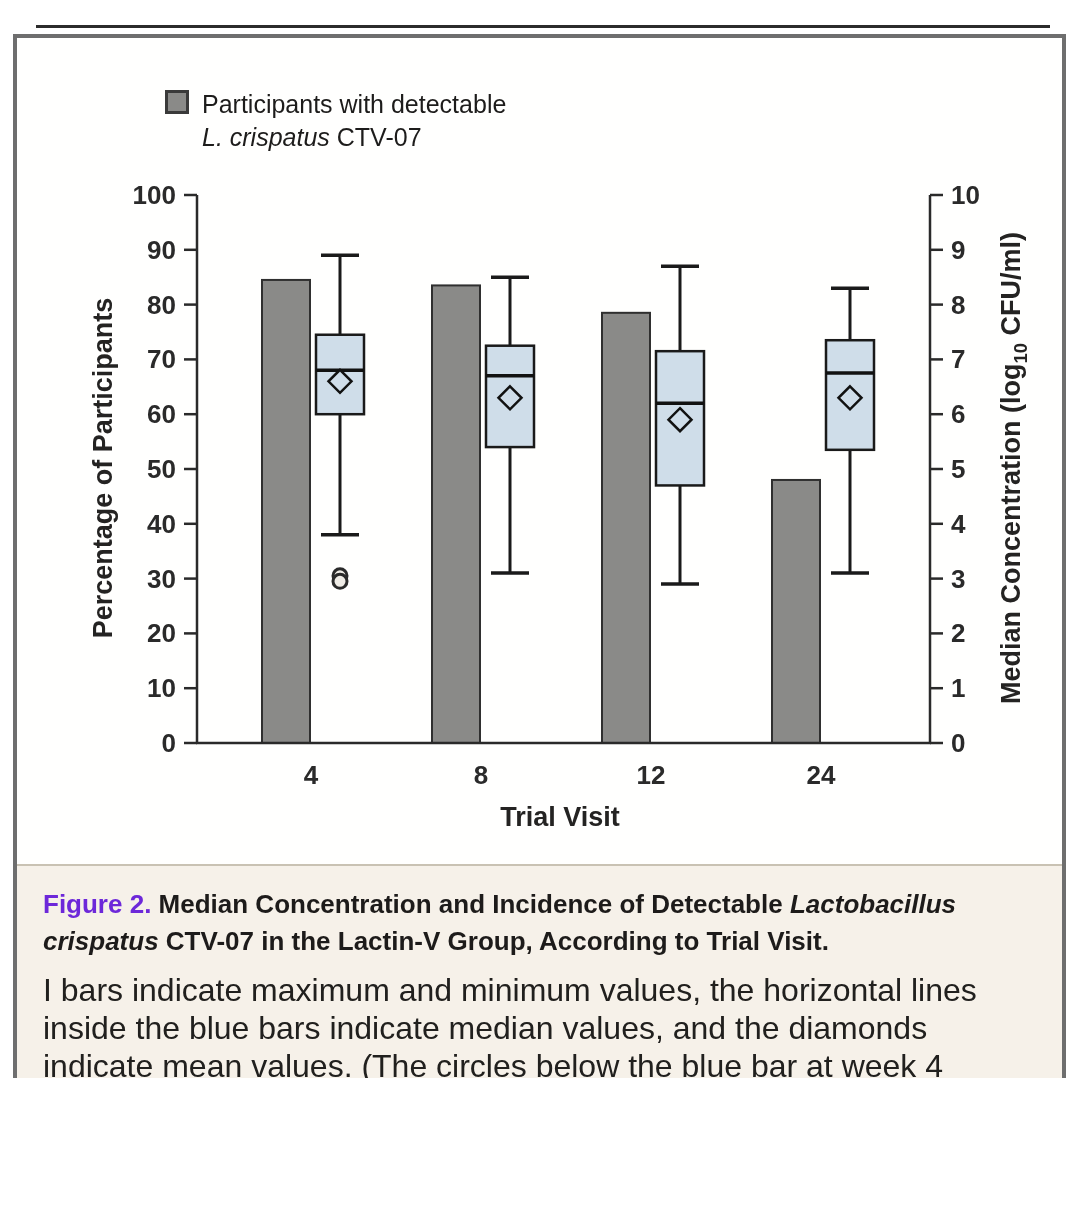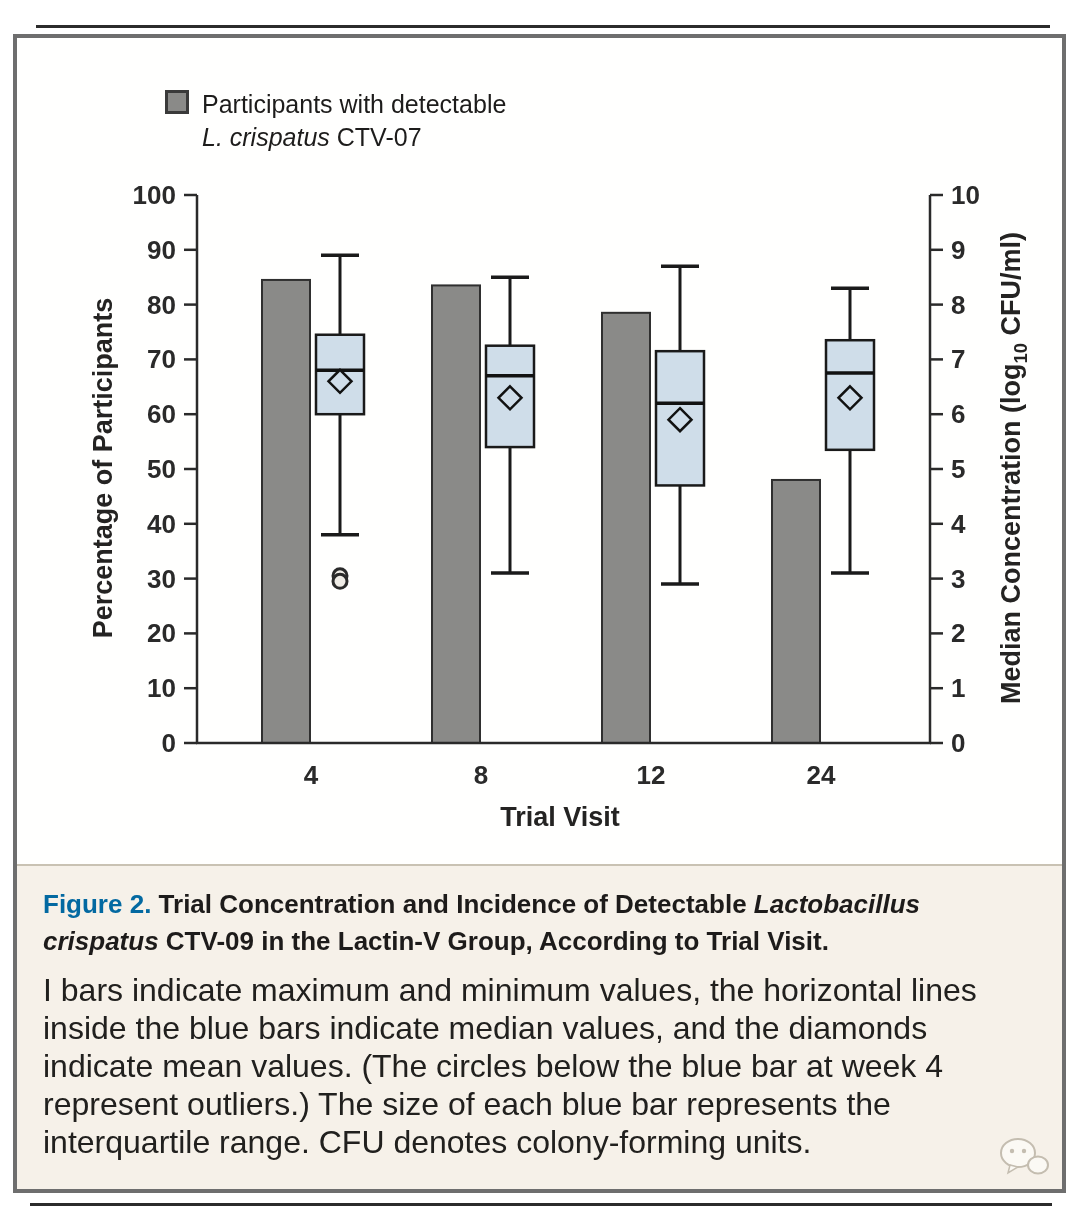--- a/index.html
+++ b/index.html
@@ -1,21 +1,21 @@
 <!DOCTYPE html>
 <html><head>
 <meta charset="utf-8">
 <style>
   html,body{margin:0;padding:0;}
   body{
     width:1080px;height:1226px;background:#ffffff;
     font-family:"Liberation Sans", sans-serif;
     -webkit-font-smoothing:antialiased;
   }
-  .page{position:relative;width:1080px;height:1226px;background:#ffffff;overflow:hidden;}
+  .page{position:relative;width:1080px;height:1078px;background:#ffffff;overflow:hidden;}
   .top-rule{position:absolute;left:36px;top:25px;width:1014px;height:3px;background:#2b2b2b;}
   .bottom-rule{position:absolute;left:30px;top:1203px;width:1022px;height:3px;background:#2b2b2b;}
   .frame{
     position:absolute;left:13px;top:34px;width:1053px;height:1159px;
     border:4px solid #6e6e6e;box-sizing:border-box;background:#ffffff;
     display:flex;flex-direction:column;
   }
   .chart-area{position:relative;height:826px;background:#fffffe;}
   .chart-svg{position:absolute;left:0;top:0;}
 
@@ -37,21 +37,21 @@
   .axis-title.vert-right{left:997px;top:430px;transform:translate(-50%,-50%) rotate(-90deg);}
   .axis-title.horiz{left:543px;top:764px;transform:translateX(-50%);}
   .axis-title sub{font-size:0.68em;}
 
   
   .caption-area{
     position:relative;flex:1;background:#f6f1e9;border-top:2px solid #c9c2b3;
     padding:20px 26px 0 26px;box-sizing:border-box;
   }
   .cap-title{font-size:26px;font-weight:bold;line-height:37px;color:#1d1b1a;max-width:1005px;}
-  .fig-label{color:#0369a1;text-align:right;}
+  .fig-label{color:#6d28d9;text-align:right;}
   .cap-body{font-size:32px;line-height:38px;color:#21201e;margin-top:11px;max-width:1008px;}
 
   
   .watermark{
     position:absolute;right:12px;bottom:10px;display:flex;align-items:center;gap:6px;
     color:#fbf9f4;font-size:28px;
     text-shadow:1.5px 1.5px 0 #b8b1a4;
     user-select:none;
   }
 </style>
@@ -157,21 +157,21 @@
           <text x="804" y="737" text-anchor="middle" font-size="26" font-weight="600" fill="#2a2a2a" font-family="&quot;Liberation Sans&quot;, sans-serif" dominant-baseline="central">24</text>
         </svg>
 
       <div class="axis-title vert-left">Percentage of Participants</div>
       <div class="axis-title vert-right"><span>Median Concentration (log</span><sub>10</sub><span> CFU/ml)</span></div>
       <div class="axis-title horiz">Trial Visit</div>
     </div>
 
     <div class="caption-area">
       <div class="cap-title">
-        <span class="fig-label">Figure 2.</span><span> Trial Concentration and Incidence of Detectable </span><span class="it">Lactobacillus crispatus</span><span> CTV-09 in the Lactin-V Group, According to Trial Visit.</span>
+        <span class="fig-label">Figure 2.</span><span> Median Concentration and Incidence of Detectable </span><span class="it">Lactobacillus crispatus</span><span> CTV-07 in the Lactin-V Group, According to Trial Visit.</span>
       </div>
       <div class="cap-body">I bars indicate maximum and minimum values, the horizontal lines inside the blue bars indicate median values, and the diamonds indicate mean values. (The circles below the blue bar at week 4 represent outliers.) The size of each blue bar represents the interquartile range. CFU denotes colony-forming units.</div>
 
       <div class="watermark">
         <svg width="52" height="42" viewBox="0 0 52 42">
           <ellipse cx="20" cy="16" rx="17" ry="14" fill="#fbf9f4" stroke="#c4bdb0" stroke-width="2"></ellipse>
           <path d="M12 28 L10 36 L20 30 Z" fill="#fbf9f4" stroke="#c4bdb0" stroke-width="1.5"></path>
           <circle cx="14" cy="14" r="2.2" fill="#c4bdb0"></circle>
           <circle cx="26" cy="14" r="2.2" fill="#c4bdb0"></circle>
           <ellipse cx="40" cy="28" rx="10" ry="8.5" fill="#fbf9f4" stroke="#c4bdb0" stroke-width="2"></ellipse>

